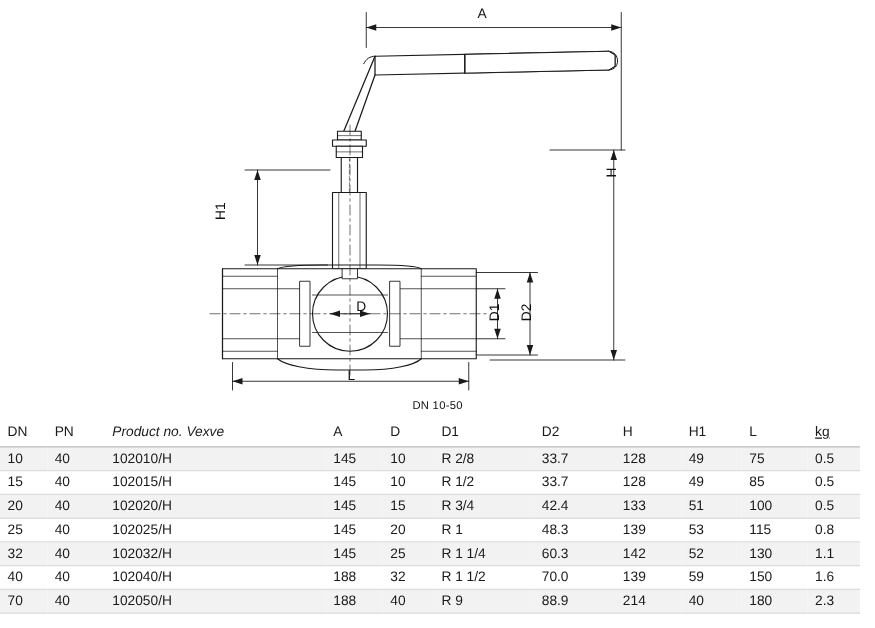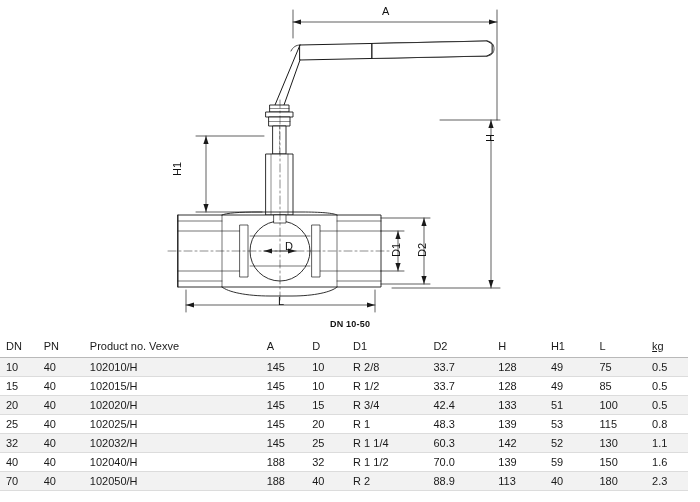--- a/index.html
+++ b/index.html
@@ -41,21 +41,21 @@
   }
   .dimlabel.vert {
     transform: rotate(-90deg);
     transform-origin: 50% 50%;
   }
   #caption {
     position: absolute;
     left: 330px;
     top: 319px;
     font-size: 9px;
-    font-weight: bold;
+    font-weight: normal;
     letter-spacing: 0.2px;
     color: #111;
   }
 
   
   #table-wrap {
     position: absolute;
     left: 0;
     top: 336px;
     width: 700px;
@@ -81,21 +81,21 @@
   }
   table.spec tbody tr:nth-child(odd) {
     background: #f2f2f2;
   }
   table.spec tbody tr:nth-child(even) {
     background: #ffffff;
   }
   
   .c-dn   { width: 34px; }
   .c-pn   { width: 46px; }
-  .c-prod { width: 200px; }
+  .c-prod { width: 200px; font-style: italic; }
   .c-a    { width: 44px; }
   .c-d    { width: 40px; }
   .c-d1   { width: 86px; }
   .c-d2   { width: 70px; }
   .c-h    { width: 54px; }
   .c-h1   { width: 50px; }
   .c-l    { width: 54px; }
   .c-kg   { width: 40px; text-decoration: underline; }
 </style>
 </head>
@@ -342,23 +342,23 @@
           <td>59</td>
           <td>150</td>
           <td>1.6</td>
         </tr>
         <tr>
           <td>70</td>
           <td>40</td>
           <td>102050/H</td>
           <td>188</td>
           <td>40</td>
-          <td>R 2</td>
+          <td>R 9</td>
           <td>88.9</td>
-          <td>113</td>
+          <td>214</td>
           <td>40</td>
           <td>180</td>
           <td>2.3</td>
         </tr>
       </tbody>
     </table>
   </div>
 
 </div>
 

